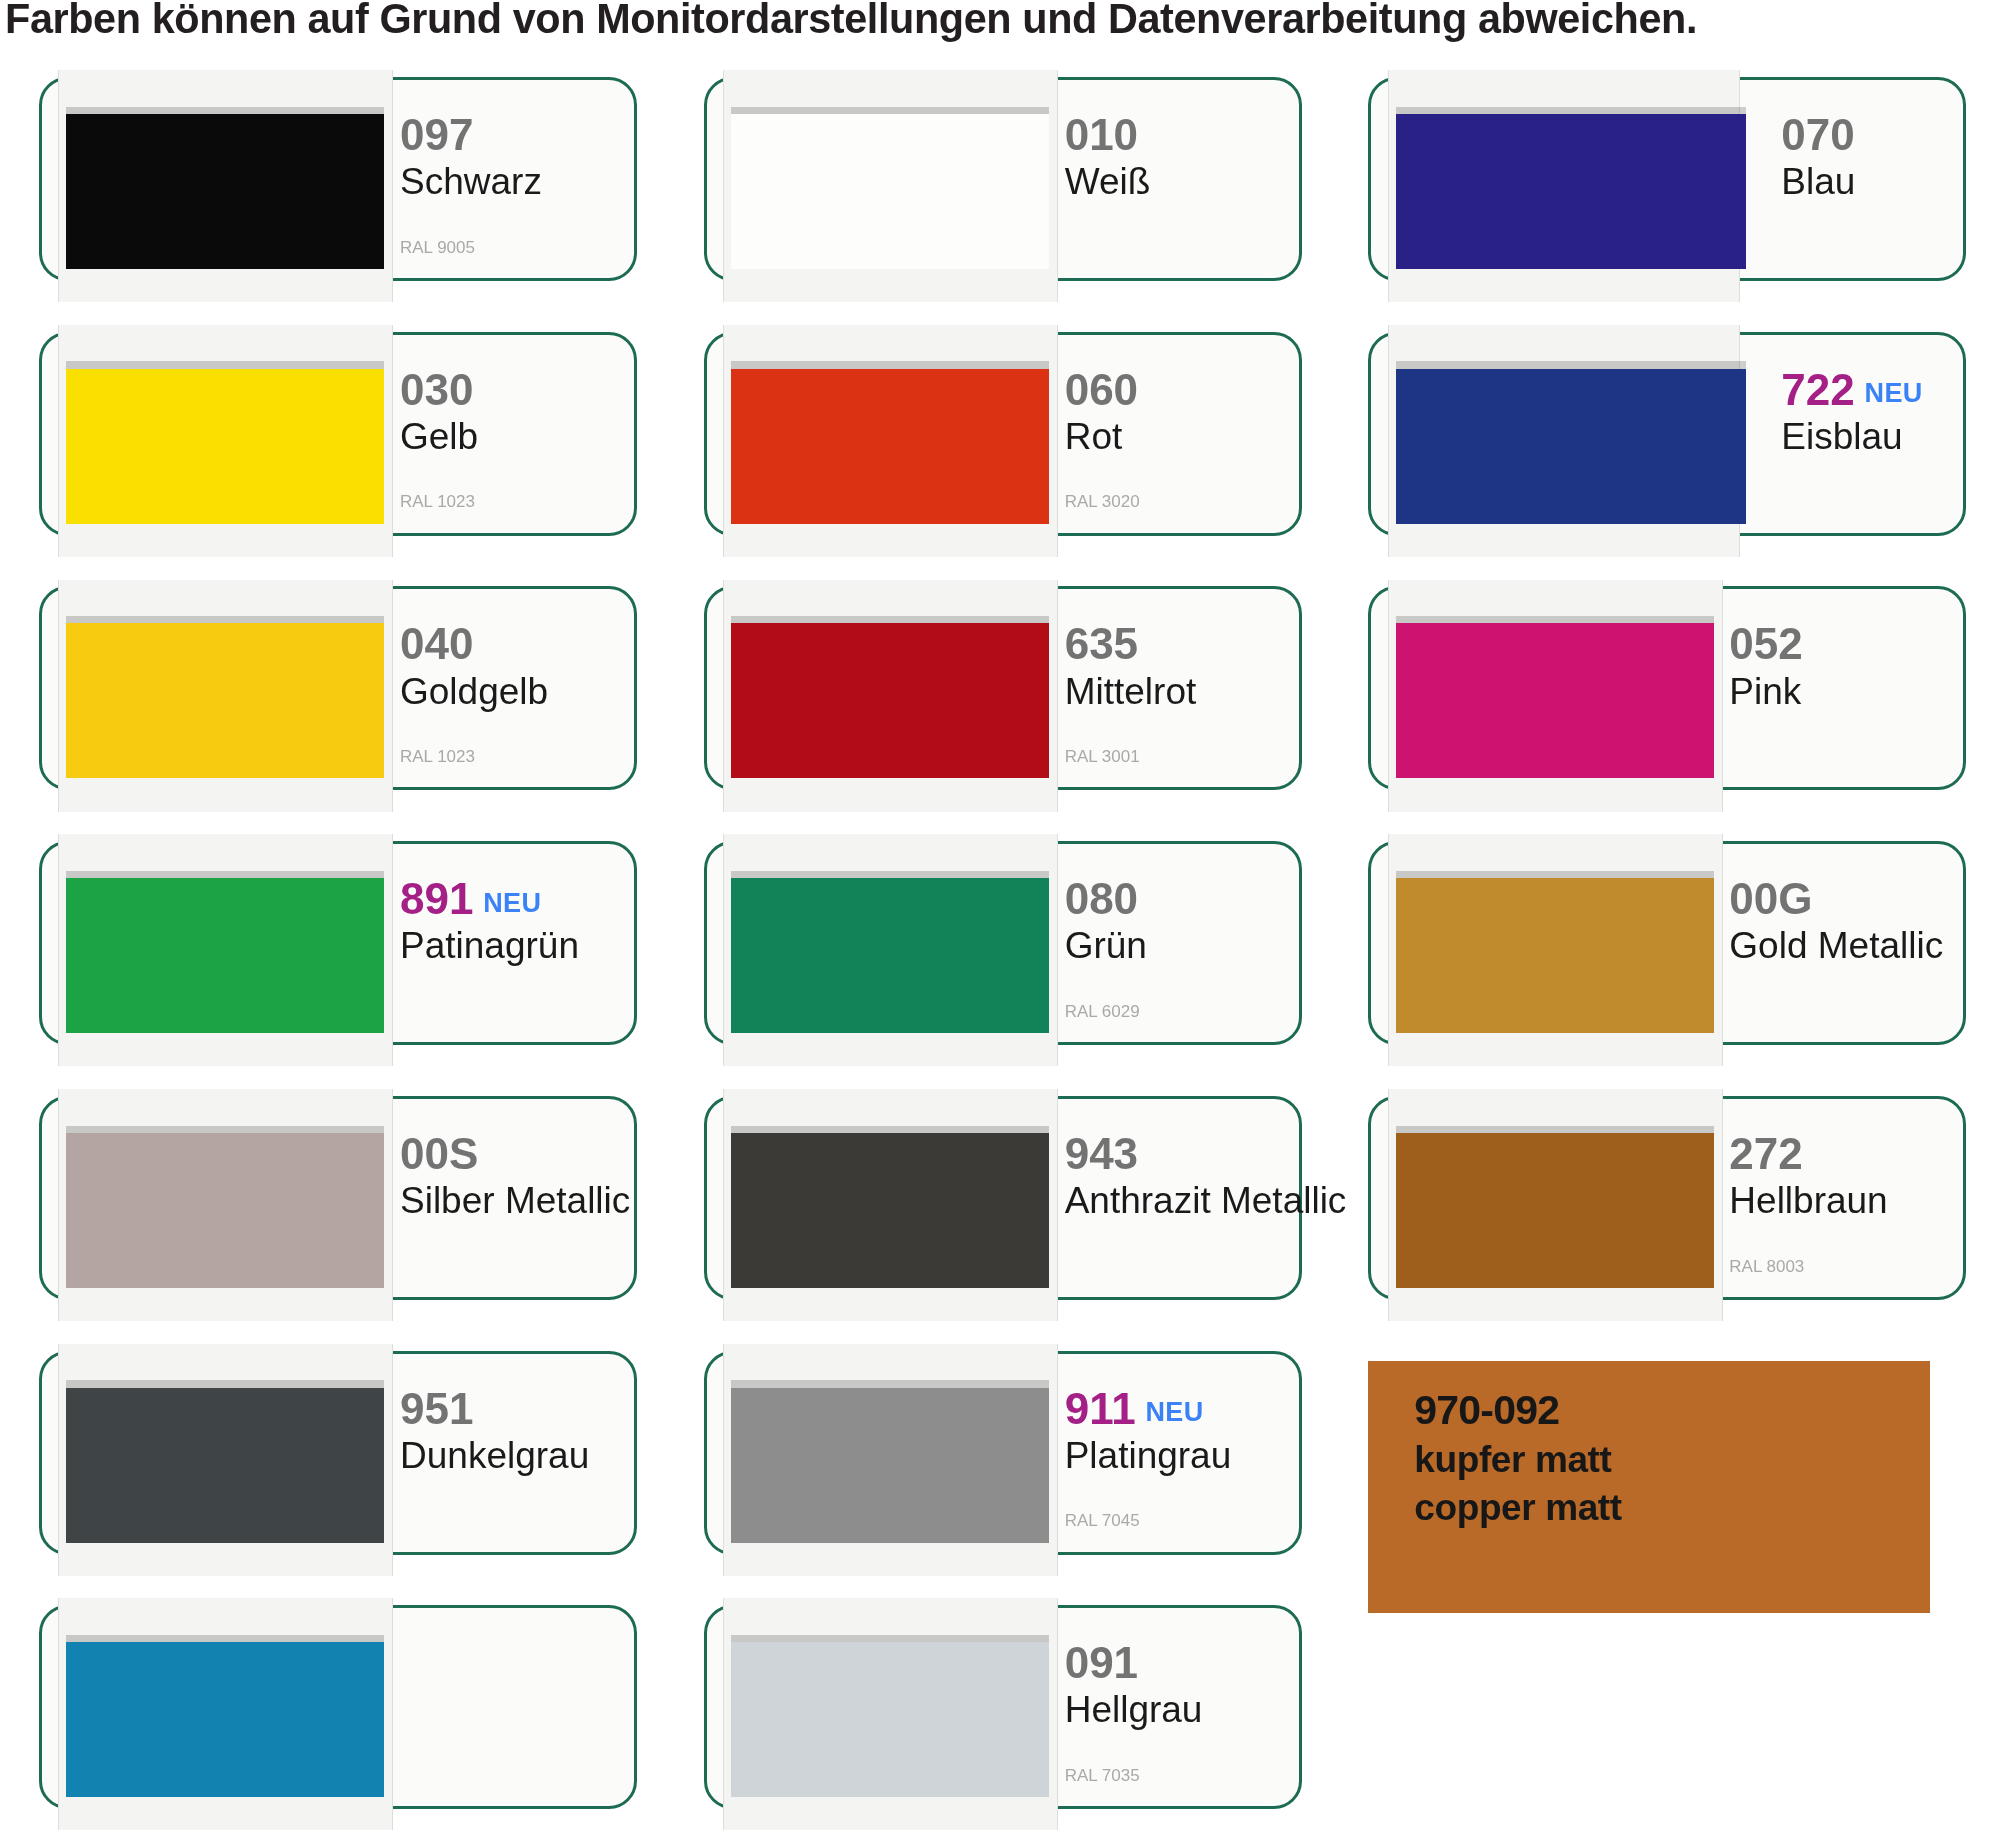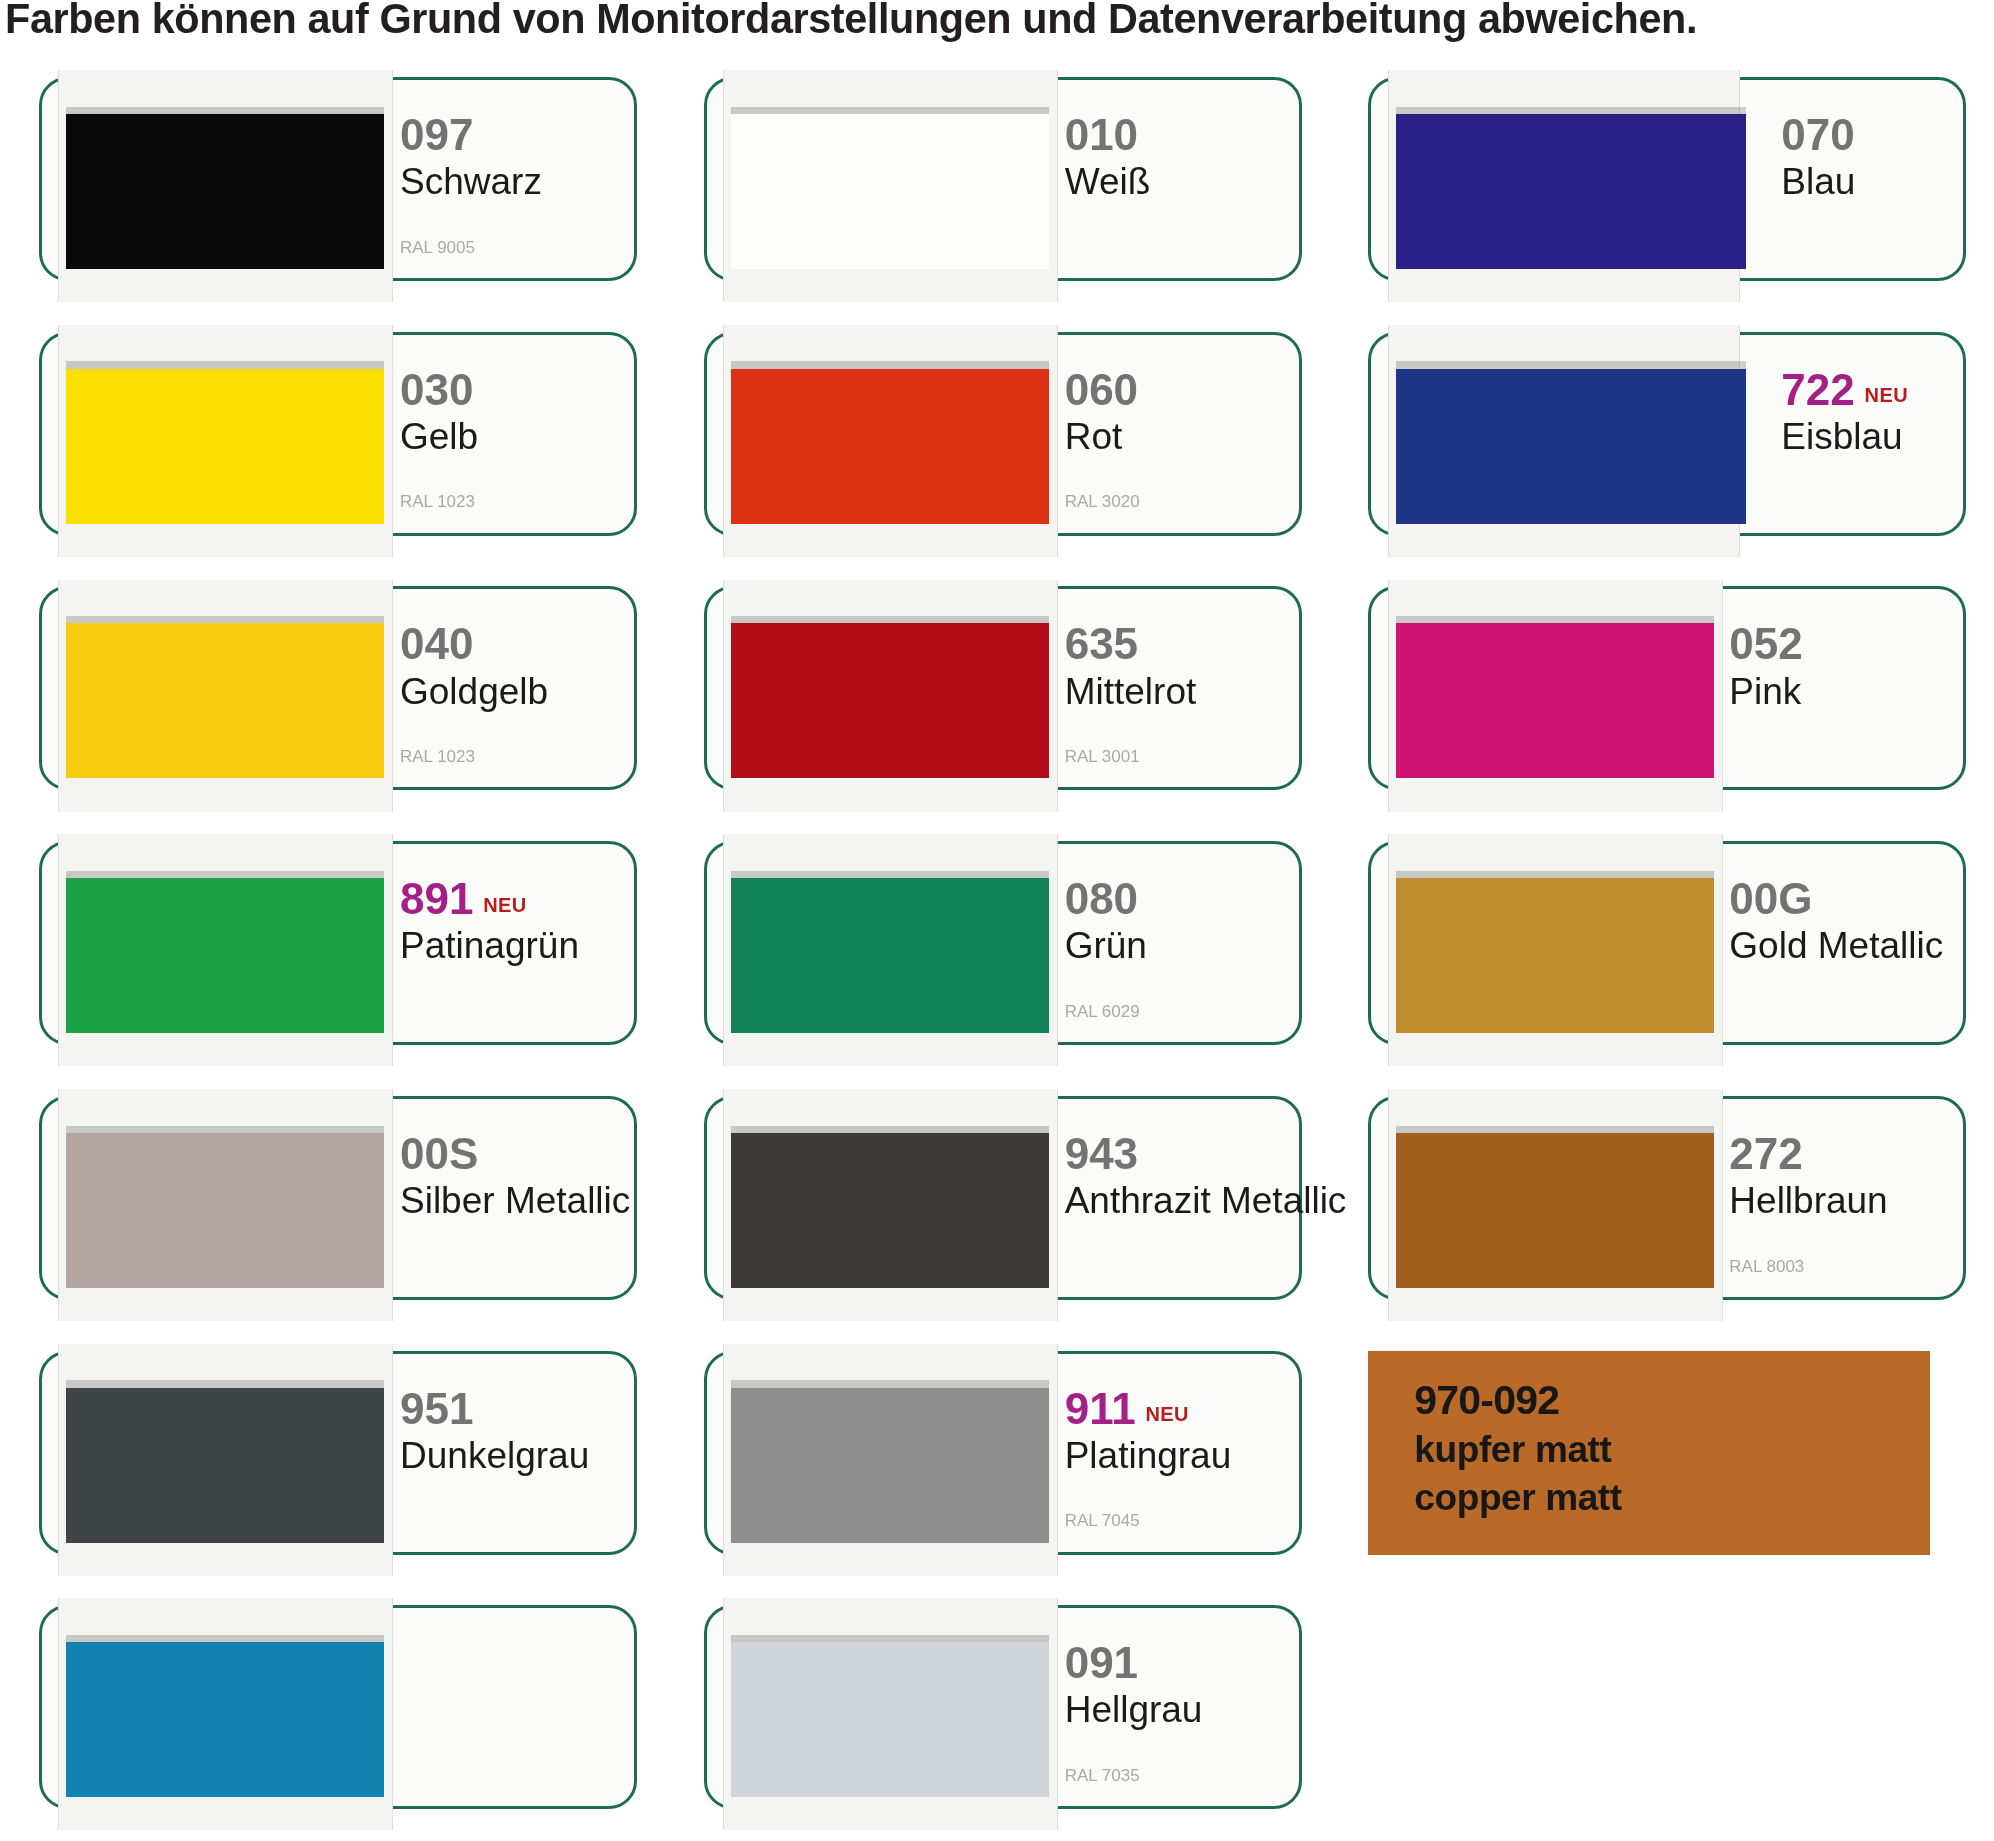--- a/index.html
+++ b/index.html
@@ -83,23 +83,23 @@
   }
   .code{
     font-size:44px;
     font-weight:bold;
     color:#737373;
     line-height:1.02;
     white-space:nowrap;
   }
   .code.neu{ color:#a41f86; }
   .neu-badge{
-    font-size:20px;
+    font-size:27px;
     font-weight:bold;
-    color:#b91c1c;
+    color:#3b82f6;
     letter-spacing:0.4px;
     margin-left:9.8px;
     vertical-align:2.4px;
   }
   .cname{
     font-size:37px;
     font-weight:normal;
     color:#1a1a1a;
     line-height:1.15;
     margin-top:3.3px;
@@ -114,22 +114,22 @@
   .ral.empty{ visibility:hidden; }
 
   
   .card.overlap .swatch{ width:350px; }
   .card.overlap .strip{ width:352px; }
   .card.overlap .info{ left:366px;margin-left:44px; }
 
   
   .solidcard{
     position:absolute;
-    left:39px; top:18px;
-    width:562px; height:204px;
+    left:39px; top:28px;
+    width:562px; height:252px;
     background:#b96a28;
     box-sizing:border-box;
     text-decoration:underline;
   }
   .solidcard .stext{
     position:absolute;
     left:46px; top:24.4px;
     color:#171717;
   }
   .s-code{ font-size:41px; font-weight:bold; letter-spacing:-0.8px; line-height:1.25;}

